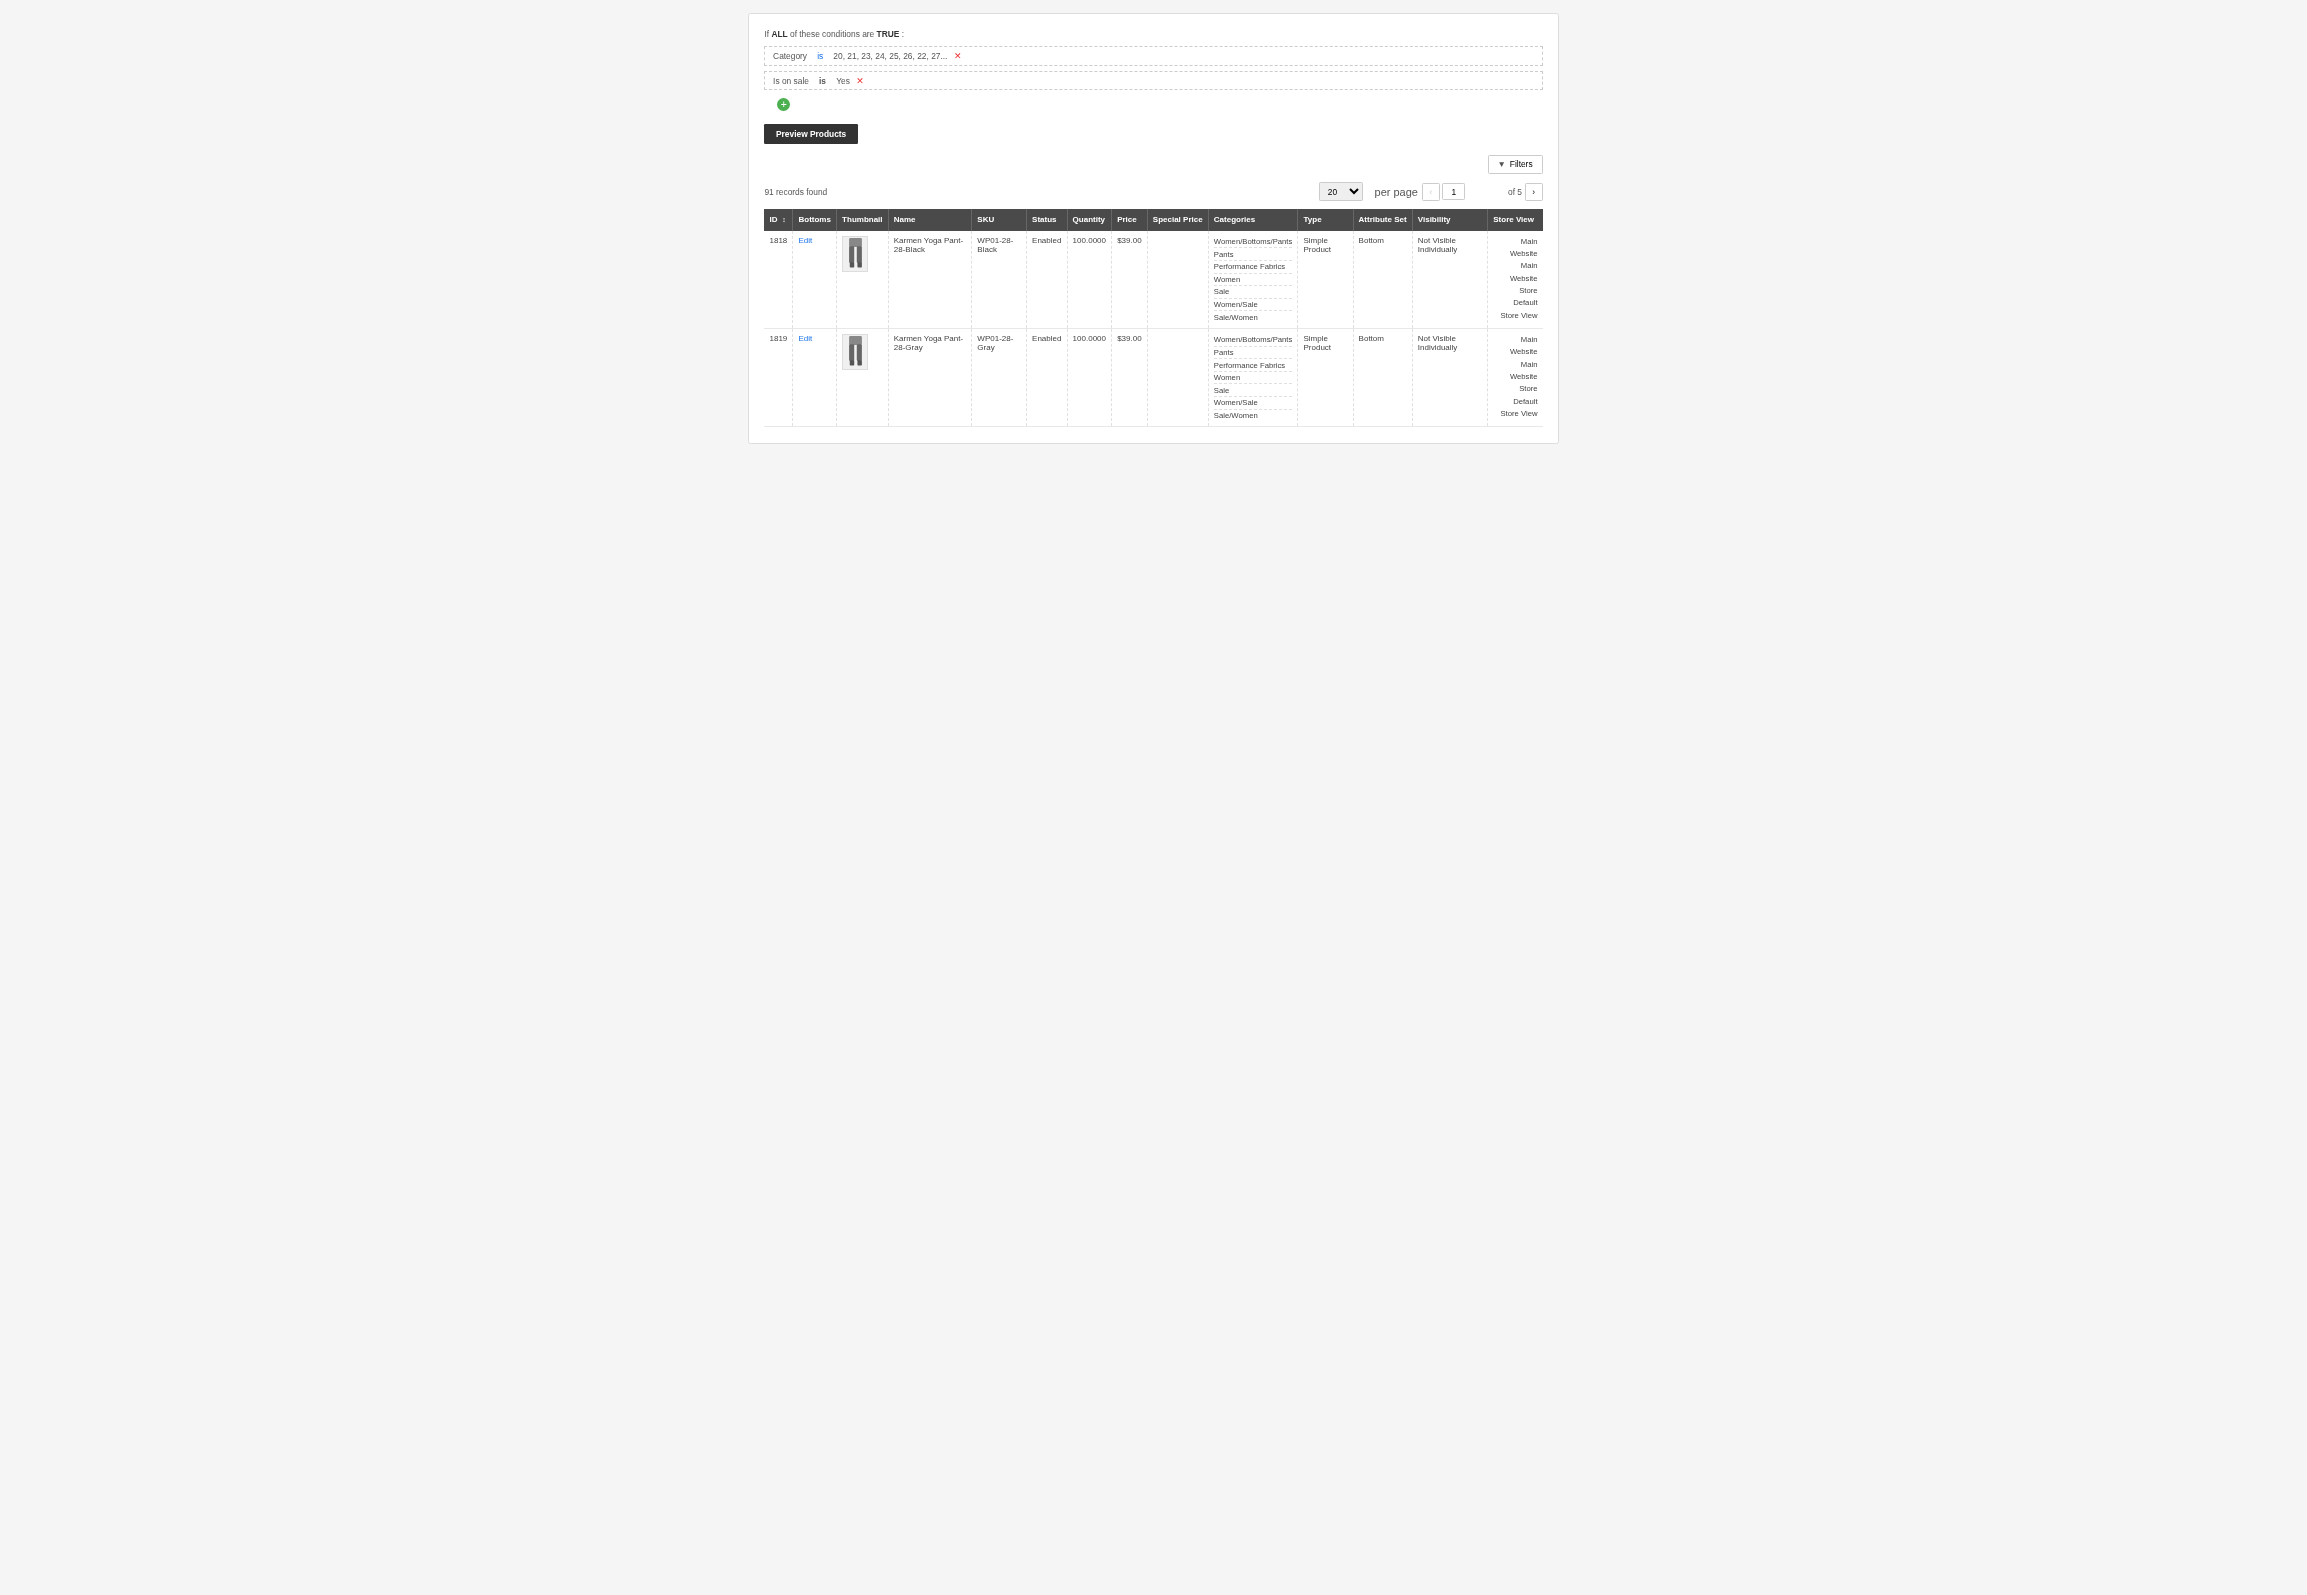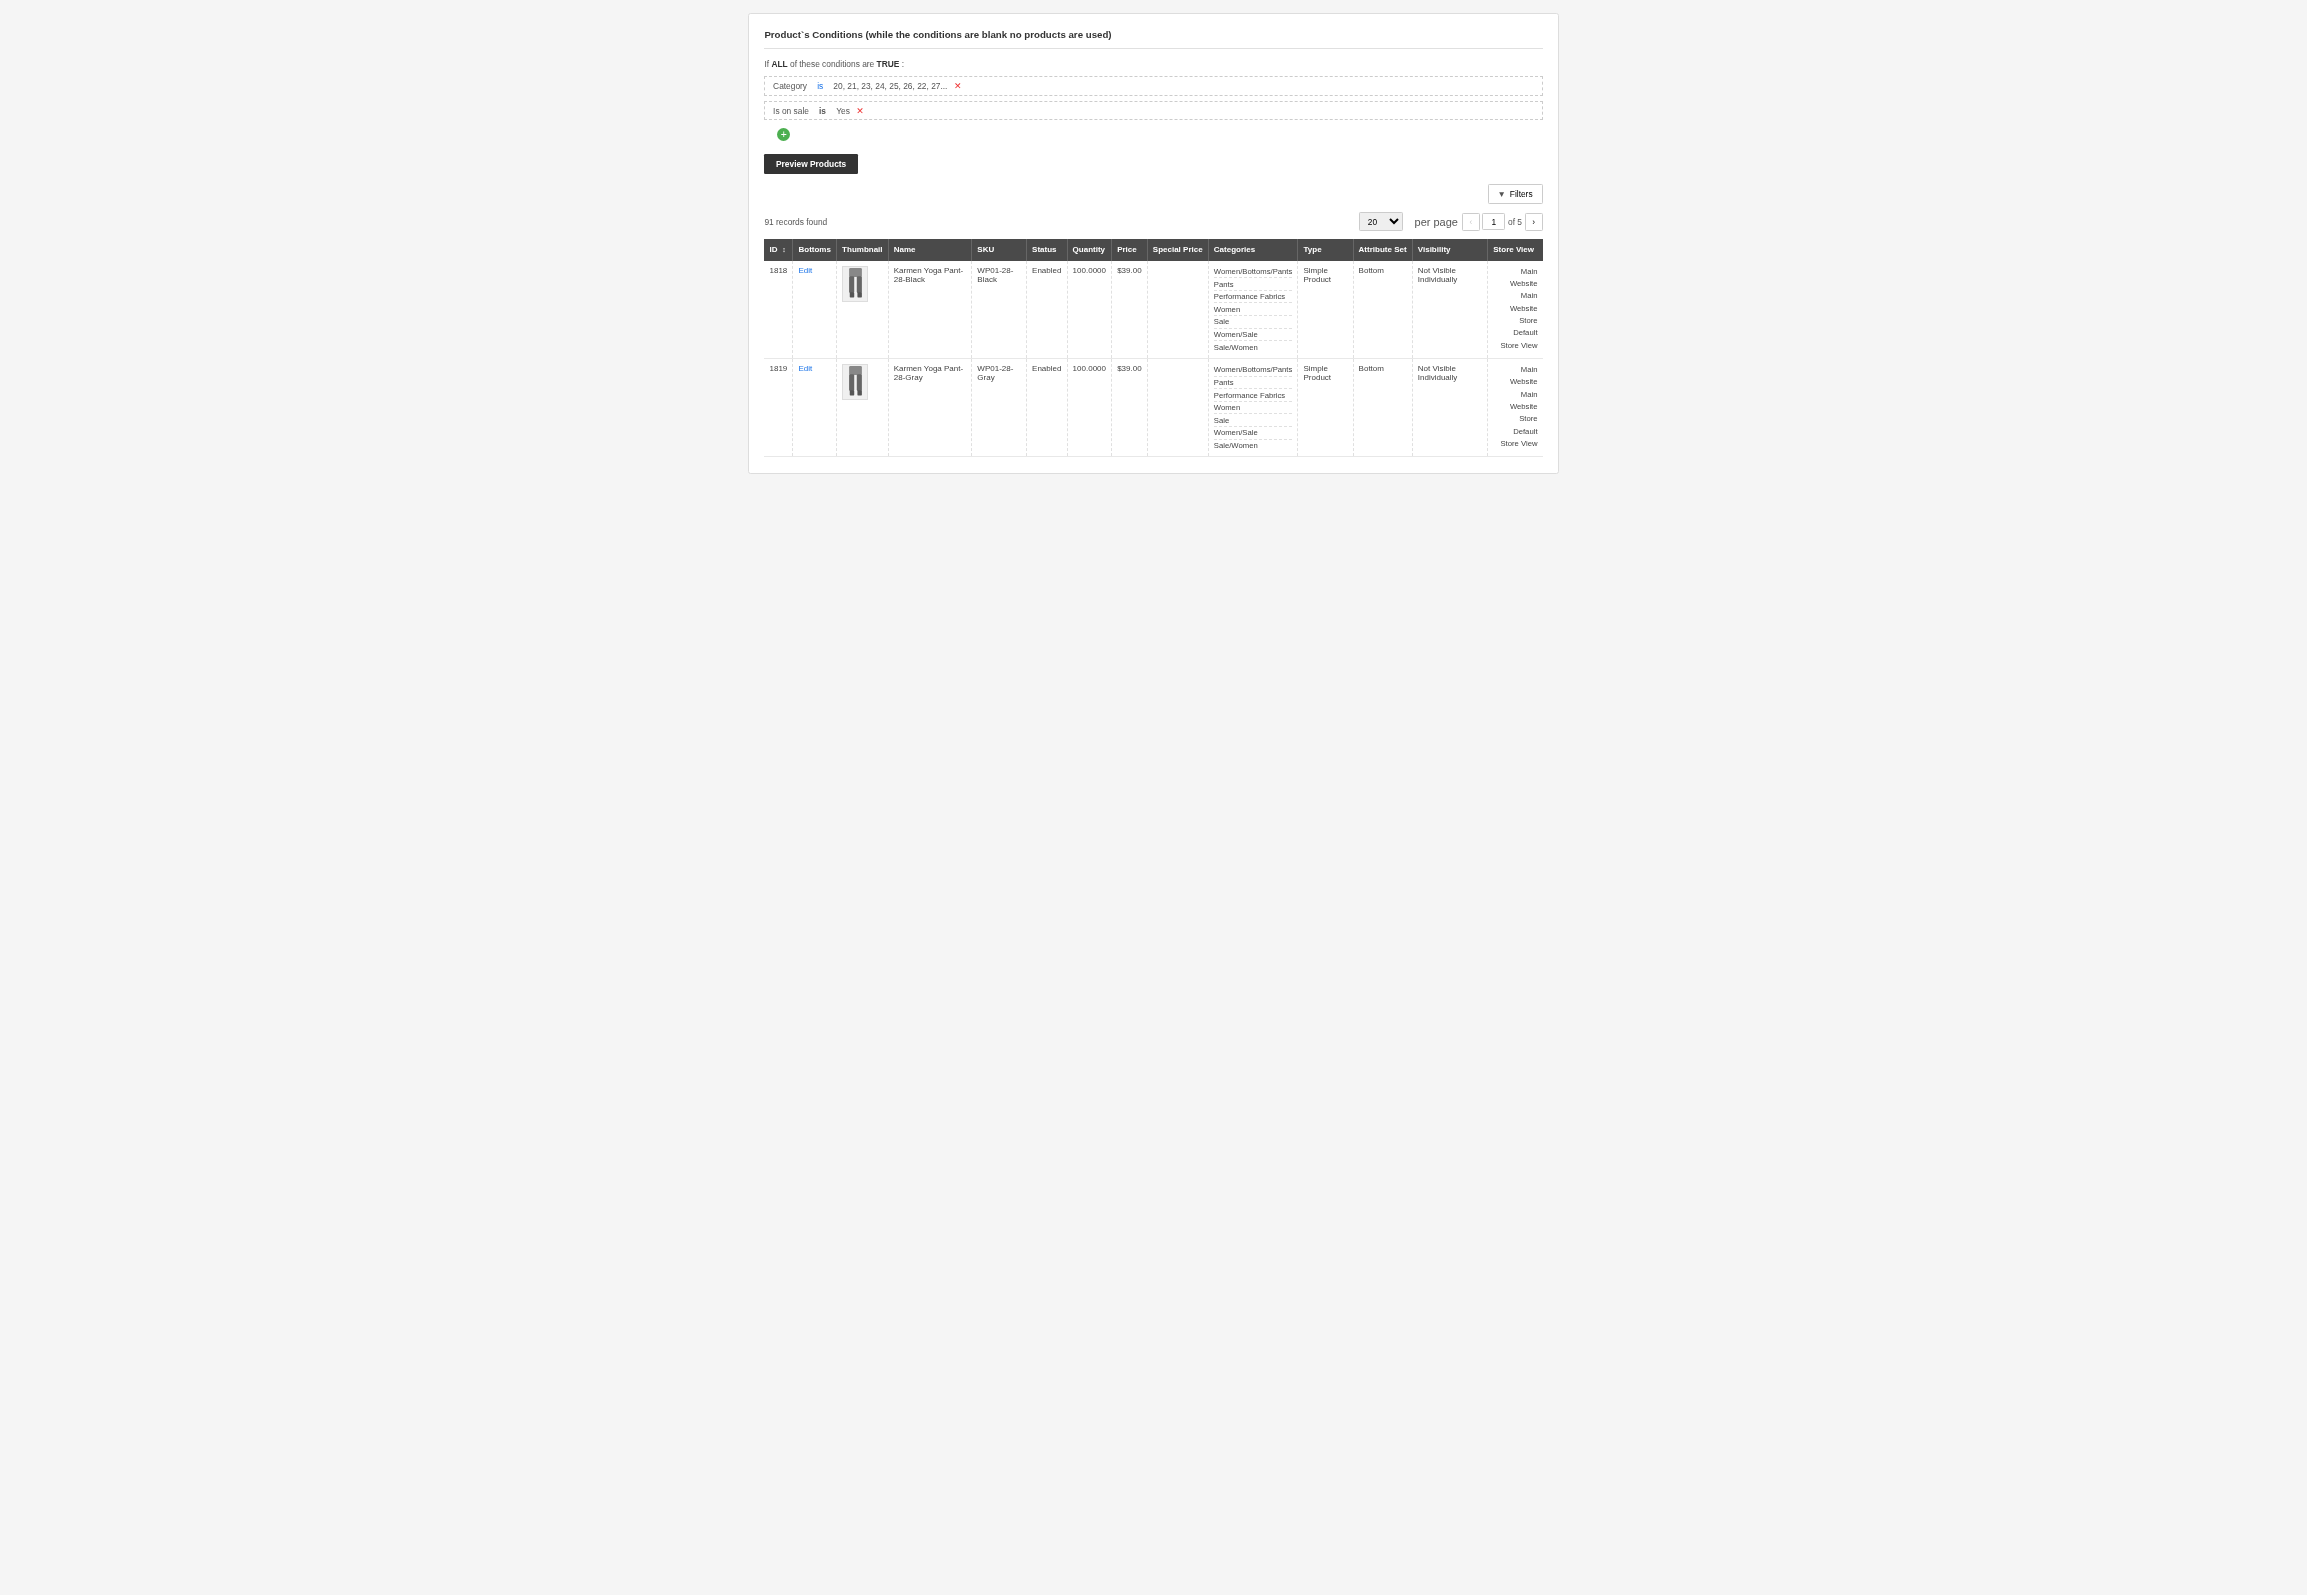--- a/index.html
+++ b/index.html
@@ -152,20 +152,21 @@
       border: 0.6px solid #ccc;
       width: 23px;
       text-align: center;
       padding: 2.6px;
       font-size: 8.4px;
       border-radius: 1.3px;
     }
     .pagination .of-label {
       font-size: 8.4px;
       color: #555;
+      margin-left: 40px;
     }
     table {
       width: 100%;
       border-collapse: collapse;
       font-size: 8px;
     }
     thead tr {
       background: #4a4a4a;
       color: #fff;
     }
@@ -230,21 +231,20 @@
       color: #444;
       text-align: right;
     }
   </style>
 </head>
 <body>
 
 <div class="card">
 
   
-  <div class="section-title">Product`s Conditions (while the conditions are blank no products are used)</div>
 
   
   <div class="conditions-block">
     <div class="conditions-label">
       <span>If </span>
       <strong>ALL</strong>
       <span> of these conditions are </span>
       <strong>TRUE</strong>
       <span> :</span>
     </div>

